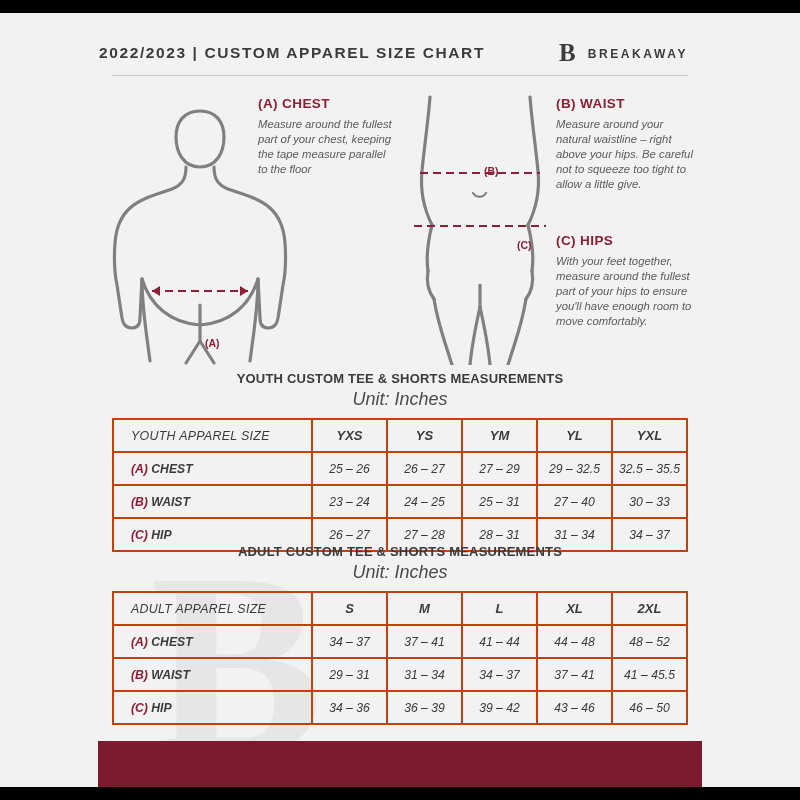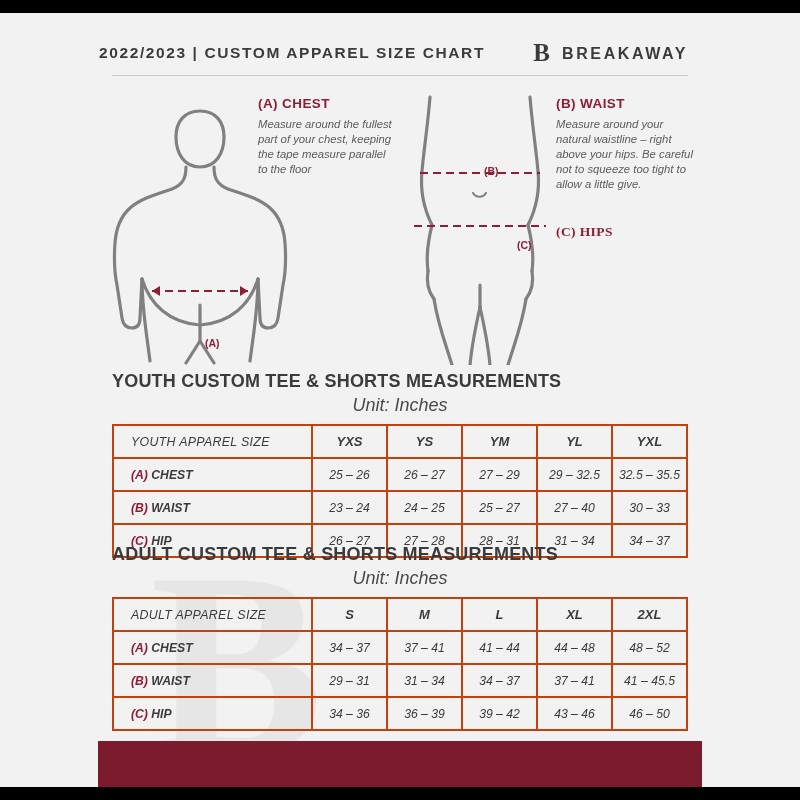--- a/index.html
+++ b/index.html
@@ -69,21 +69,21 @@
   .brand-mark {
     font-family: "Liberation Serif", serif;
     font-weight: bold;
     font-size: 25px;
     color: #3b3b3b;
     line-height: 1;
     position: relative;
     top: -1px;
   }
   .brand-name {
-    font-size: 16px;
+    font-size: 12px;
     font-weight: bold;
     letter-spacing: 2.6px;
     color: #3b3b3b;
   }
   .hr-top {
     position: absolute;
     left: 112px;
     top: 62px;
     width: 576px;
     height: 1px;
@@ -110,32 +110,32 @@
     margin-bottom: 6px;
   }
   .callout-body {
     font-size: 11.3px;
     font-style: italic;
     line-height: 1.33;
     color: #5b5b5b;
   }
   .co-chest { left: 258px; top: 21px; width: 140px; }
   .co-waist { left: 556px; top: 21px; width: 140px; }
-  .co-hips  { left: 556px; top: 149px; width: 145px; font-family: Liberation Serif, serif; }
+  .co-hips  { left: 556px; top: 158px; width: 145px; }
   .dim-label {
     position: absolute;
     font-size: 10.5px;
     font-weight: bold;
     color: #8c1f35;
   }
   
   .table-block { position: absolute; left: 112px; width: 576px; }
   .tbl-title {
-    text-align: left;
-    font-size: 18px;
+    text-align: center;
+    font-size: 13px;
     font-weight: bold;
     color: #3b3b3b;
     letter-spacing: 0.2px;
   }
   .tbl-unit {
     text-align: center;
     font-size: 18px;
     font-style: italic;
     color: #4a4a4a;
     margin-top: 3px;
@@ -268,20 +268,21 @@
       <div class="callout co-chest">
         <div class="callout-title">(A) CHEST</div>
         <div class="callout-body">Measure around the fullest part of your chest, keeping the tape measure parallel to the floor</div>
       </div>
       <div class="callout co-waist">
         <div class="callout-title">(B) WAIST</div>
         <div class="callout-body">Measure around your natural waistline – right above your hips. Be careful not to squeeze too tight to allow a little give.</div>
       </div>
       <div class="callout co-hips">
         <div class="callout-title">(C) HIPS</div>
+        <div class="callout-body">With your feet together, measure around the fullest part of your hips to ensure you'll have enough room to move comfortably.</div>
       </div>
     </div>
 
     <div class="table-block" style="top:358px;">
       <div class="tbl-title">YOUTH CUSTOM TEE &amp; SHORTS MEASUREMENTS</div>
       <div class="tbl-unit">Unit: Inches</div>
       <table class="sizes">
         <thead>
           <tr>
             <th class="rowhead">YOUTH APPAREL SIZE</th>
@@ -298,21 +299,21 @@
             <td>25 – 26</td>
             <td>26 – 27</td>
             <td>27 – 29</td>
             <td>29 – 32.5</td>
             <td>32.5 – 35.5</td>
           </tr>
           <tr>
             <td class="rowhead"><span class="tag">(B)</span><span> WAIST</span></td>
             <td>23 – 24</td>
             <td>24 – 25</td>
-            <td>25 – 27</td>
+            <td>25 – 31</td>
             <td>27 – 40</td>
             <td>30 – 33</td>
           </tr>
           <tr>
             <td class="rowhead"><span class="tag">(C)</span><span> HIP</span></td>
             <td>26 – 27</td>
             <td>27 – 28</td>
             <td>28 – 31</td>
             <td>31 – 34</td>
             <td>34 – 37</td>

